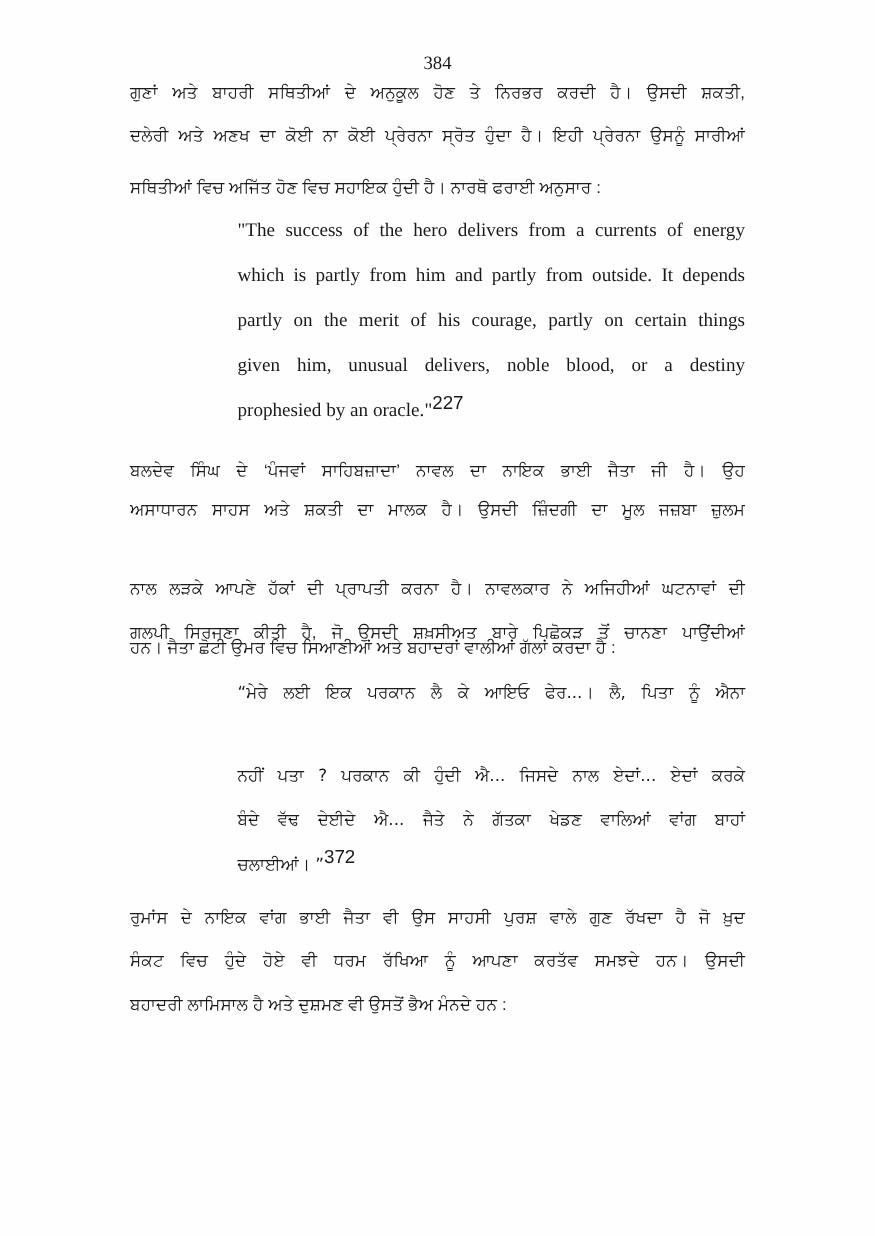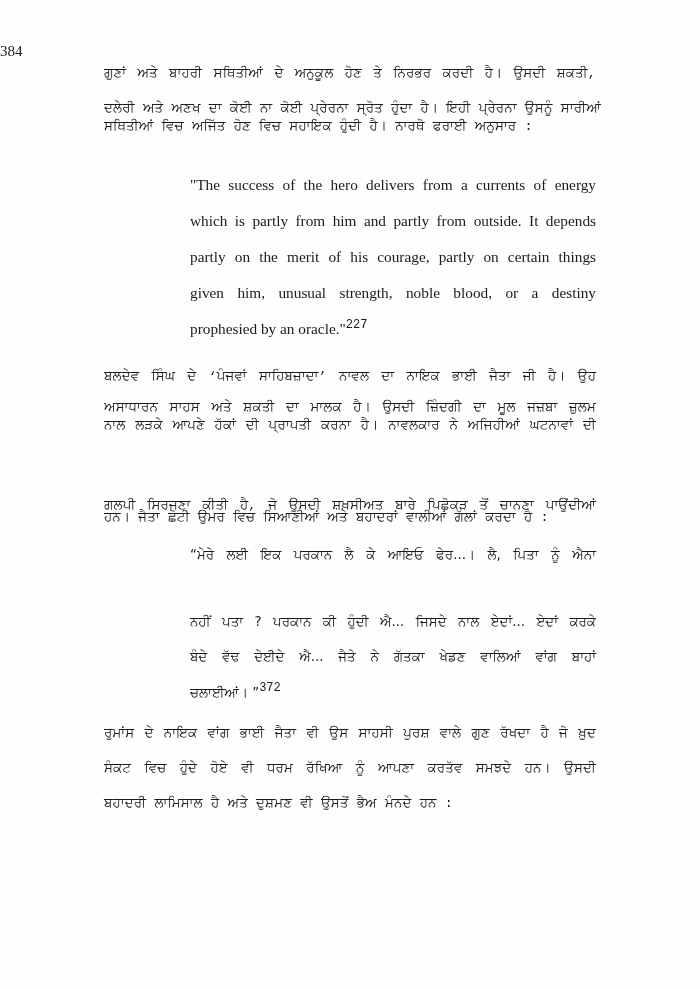--- a/index.html
+++ b/index.html
@@ -1,66 +1,66 @@
 <!DOCTYPE html>
 <html><head>
 <meta charset="utf-8">
 <style>
   html, body { margin: 0; padding: 0; background: #fefefe; }
   body { width: 700px; height: 989px; position: relative; overflow: hidden; color: #1a1a1a; }
   .page-number {
-    position: absolute; top: 43px; left: 0; width: 700px; text-align: left;
+    position: absolute; top: 43px; left: 0; width: 700px; text-align: center;
     font-family: "Liberation Serif", serif; font-size: 15px;
   }
   .line {
     position: absolute; left: 104px; width: 492px; height: 24px;
-    font-family: Liberation Mono, monospace; font-size: 13.4px; line-height: 24px;
+    font-family: Liberation Sans, sans-serif; font-size: 13.4px; line-height: 24px;
     white-space: nowrap; text-align: justify; text-align-last: justify;
     letter-spacing: 0.15px;
   }
   .line.last { text-align-last: left; }
   .quote-en {
     position: absolute; left: 190px; width: 406px; height: 24px;
     font-family: "Liberation Serif", serif; font-size: 15.3px; line-height: 24px;
     white-space: nowrap; text-align: justify; text-align-last: justify;
   }
   .quote-en.last { text-align-last: left; }
   .quote-pa {
     position: absolute; left: 190px; width: 406px; height: 24px;
     font-family: "DejaVu Sans", sans-serif; font-size: 13.4px; line-height: 24px;
     white-space: nowrap; text-align: justify; text-align-last: justify;
   }
   .quote-pa.last { text-align-last: left; }
-  sup.fn { font-family: Liberation Mono, monospace; font-size: 12px; vertical-align: 6px; line-height: 0; }
+  sup.fn { font-family: Liberation Sans, sans-serif; font-size: 15px; vertical-align: 6px; line-height: 0; }
 </style>
 </head>
 <body>
 
 <div>
 
   <div class="page-number">384</div>
 
   <div>
     <div class="line" style="top:62px">ਗੁਣਾਂ ਅਤੇ ਬਾਹਰੀ ਸਥਿਤੀਆਂ ਦੇ ਅਨੁਕੂਲ ਹੋਣ ਤੇ ਨਿਰਭਰ ਕਰਦੀ ਹੈ। ਉਸਦੀ ਸ਼ਕਤੀ,</div>
     <div class="line" style="top:97px">ਦਲੇਰੀ ਅਤੇ ਅਣਖ ਦਾ ਕੋਈ ਨਾ ਕੋਈ ਪ੍ਰੇਰਨਾ ਸ੍ਰੋਤ ਹੁੰਦਾ ਹੈ। ਇਹੀ ਪ੍ਰੇਰਨਾ ਉਸਨੂੰ ਸਾਰੀਆਂ</div>
-    <div class="line last" style="top:115px">ਸਥਿਤੀਆਂ ਵਿਚ ਅਜਿੱਤ ਹੋਣ ਵਿਚ ਸਹਾਇਕ ਹੁੰਦੀ ਹੈ। ਨਾਰਥੋ ਫਰਾਈ ਅਨੁਸਾਰ :</div>
+    <div class="line last" style="top:138px">ਸਥਿਤੀਆਂ ਵਿਚ ਅਜਿੱਤ ਹੋਣ ਵਿਚ ਸਹਾਇਕ ਹੁੰਦੀ ਹੈ। ਨਾਰਥੋ ਫਰਾਈ ਅਨੁਸਾਰ :</div>
   </div>
 
   <div>
     <div class="quote-en" style="top:173px">"The success of the hero delivers from a currents of energy</div>
     <div class="quote-en" style="top:209px">which is partly from him and partly from outside. It depends</div>
     <div class="quote-en" style="top:245px">partly on the merit of his courage, partly on certain things</div>
-    <div class="quote-en" style="top:281px">given him, unusual strength, noble blood, or a destiny</div>
+    <div class="quote-en" style="top:281px">given him, unusual delivers, noble blood, or a destiny</div>
     <div class="quote-en last" style="top:317px"><span>prophesied by an oracle."</span><sup class="fn">227</sup></div>
   </div>
 
   <div>
     <div class="line" style="top:365px">ਬਲਦੇਵ ਸਿੰਘ ਦੇ ‘ਪੰਜਵਾਂ ਸਾਹਿਬਜ਼ਾਦਾ’ ਨਾਵਲ ਦਾ ਨਾਇਕ ਭਾਈ ਜੈਤਾ ਜੀ ਹੈ। ਉਹ</div>
     <div class="line" style="top:396px">ਅਸਾਧਾਰਨ ਸਾਹਸ ਅਤੇ ਸ਼ਕਤੀ ਦਾ ਮਾਲਕ ਹੈ। ਉਸਦੀ ਜ਼ਿੰਦਗੀ ਦਾ ਮੂਲ ਜਜ਼ਬਾ ਜ਼ੁਲਮ</div>
-    <div class="line" style="top:414px">ਨਾਲ ਲੜਕੇ ਆਪਣੇ ਹੱਕਾਂ ਦੀ ਪ੍ਰਾਪਤੀ ਕਰਨਾ ਹੈ। ਨਾਵਲਕਾਰ ਨੇ ਅਜਿਹੀਆਂ ਘਟਨਾਵਾਂ ਦੀ</div>
+    <div class="line" style="top:459px">ਨਾਲ ਲੜਕੇ ਆਪਣੇ ਹੱਕਾਂ ਦੀ ਪ੍ਰਾਪਤੀ ਕਰਨਾ ਹੈ। ਨਾਵਲਕਾਰ ਨੇ ਅਜਿਹੀਆਂ ਘਟਨਾਵਾਂ ਦੀ</div>
     <div class="line" style="top:494px">ਗਲਪੀ ਸਿਰਜਣਾ ਕੀਤੀ ਹੈ, ਜੋ ਉਸਦੀ ਸ਼ਖ਼ਸੀਅਤ ਬਾਰੇ ਪਿਛੋਕੜ ਤੋਂ ਚਾਨਣਾ ਪਾਉਂਦੀਆਂ</div>
     <div class="line last" style="top:506px">ਹਨ। ਜੈਤਾ ਛੋਟੀ ਉਮਰ ਵਿਚ ਸਿਆਣੀਆਂ ਅਤੇ ਬਹਾਦਰਾਂ ਵਾਲੀਆਂ ਗੱਲਾਂ ਕਰਦਾ ਹੈ :</div>
   </div>
 
   <div>
     <div class="quote-pa" style="top:543px">“ਮੇਰੇ ਲਈ ਇਕ ਪਰਕਾਨ ਲੈ ਕੇ ਆਇਓ ਫੇਰ...। ਲੈ, ਪਿਤਾ ਨੂੰ ਐਨਾ</div>
     <div class="quote-pa" style="top:610px">ਨਹੀਂ ਪਤਾ ? ਪਰਕਾਨ ਕੀ ਹੁੰਦੀ ਐ... ਜਿਸਦੇ ਨਾਲ ਏਦਾਂ... ਏਦਾਂ ਕਰਕੇ</div>
     <div class="quote-pa" style="top:645px">ਬੰਦੇ ਵੱਢ ਦੇਈਦੇ ਐ... ਜੈਤੇ ਨੇ ਗੱਤਕਾ ਖੇਡਣ ਵਾਲਿਆਂ ਵਾਂਗ ਬਾਹਾਂ</div>
     <div class="quote-pa last" style="top:681px"><span>ਚਲਾਈਆਂ। ”</span><sup class="fn">372</sup></div>
   </div>

